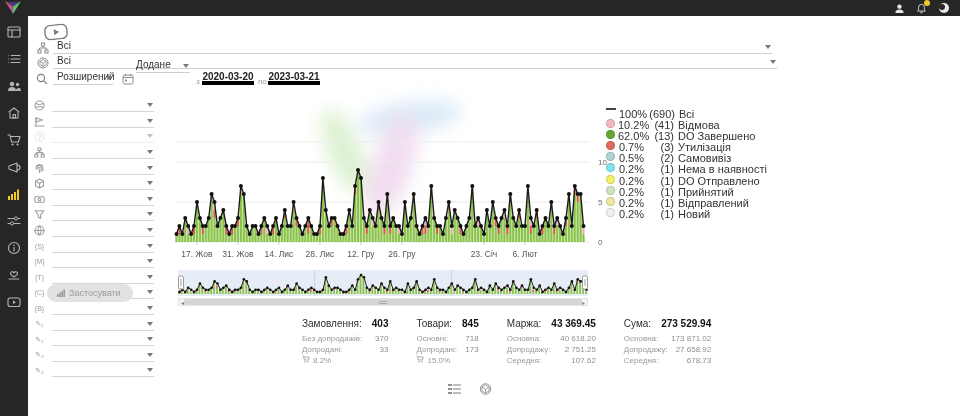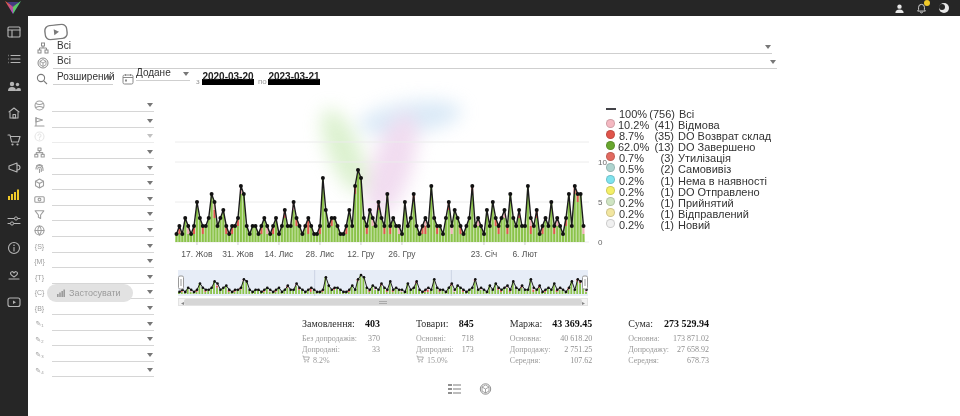--- a/index.html
+++ b/index.html
@@ -26,21 +26,21 @@
   .fdd { flex:1; margin:0 6px 0 6px; border-bottom:1px solid #d6d6d6; height:13px; position:relative; cursor:pointer; }
   .caret { position:absolute; right:1px; top:5px; width:0; height:0; border-left:3px solid transparent; border-right:3px solid transparent; border-top:4px solid #777; }
   .apply-btn { position:absolute; left:47px; top:284px; background:#e2e2e2; color:#9b9b9b; border:none; border-radius:10px; font-size:9px; padding:4px 12px 4px 10px; font-family:"Liberation Sans",sans-serif; display:flex; align-items:center; gap:4px; cursor:pointer; }
 
   
   .video-btn { position:absolute; left:44px; top:24px; width:24px; height:16px; transform:rotate(-6deg); cursor:pointer; }
   .trow-ic { position:absolute; width:12px; height:12px; color:#8a8a8a; }
   .tdd { position:absolute; border-bottom:1px solid #cfcfcf; font-size:10px; color:#333; cursor:pointer; }
   .tdd .val { position:absolute; left:4px; bottom:2px; }
   .lbl-sm { position:absolute; font-size:8px; color:#9a9a9a; }
-  .date-val { position:absolute; border-bottom:6px solid #000000; font-size:10px; color:#222; font-weight:bold; text-align:center; cursor:pointer; }
+  .date-val { position:absolute; border-bottom:4px solid #000000; font-size:10px; color:#222; font-weight:bold; text-align:center; cursor:pointer; }
 
   
   #main-chart, #nav-chart { position:absolute; }
   #main-chart { left:170px; top:94px; }
   #nav-chart { left:178px; top:270px; }
   .watermark { position:absolute; left:292px; top:96px; width:170px; height:150px; filter:blur(9px); opacity:.55; pointer-events:none; }
 
   .legend { position:absolute; left:606px; top:108px; }
   .lrow { display:flex; align-items:flex-start; height:11.1px; font-size:11px; color:#333; cursor:pointer; }
   .lmark { width:9px; height:9px; border-radius:50%; margin-right:3px; flex:0 0 9px; border:1px solid rgba(0,0,0,.15); }
@@ -48,21 +48,21 @@
   .lpct { width:26px; text-align:right; margin-right:4px; }
   .lcnt { width:26px; text-align:right; margin-right:4px; color:#333; }
 
   
   .scrollbar { position:absolute; left:178px; top:298px; width:410px; height:8px; background:#f2f2f2; border:1px solid #e3e3e3; }
   .sb-thumb { position:absolute; left:5px; right:5px; top:0; bottom:0; background:#d6d6d6; border-radius:2px; }
   .grip { position:absolute; left:50%; top:2px; width:8px; height:3px; border-top:1px solid #aaa; border-bottom:1px solid #aaa; transform:translateX(-50%); }
   .sb-arrow { position:absolute; top:1px; font-size:5px; color:#888; line-height:6px; }
 
   
-  .stats { position:absolute; left:302px; top:318px; display:flex; gap:36px;font-family:Liberation Serif, serif; }
+  .stats { position:absolute; left:302px; top:318px; display:flex; gap:28px; }
   .scol { display:flex; flex-direction:column; }
   .scol .shead { display:flex; justify-content:space-between; font-size:10px; color:#2f2f2f; margin-bottom:4px; gap:10px; }
   .scol .shead .sv { font-weight:bold; color:#111; }
   .srow { display:flex; justify-content:space-between; font-size:8px; color:#9a9a9a; line-height:11px; gap:8px; }
   .srow .sv { text-align:center; color:#8f8f8f; }
   .srow.icon-row { justify-content:flex-start; gap:3px; align-items:center; }
   .cart-ic svg { width:8px; height:8px; }
 
   .footer-icons { position:absolute; left:448px; top:383px; display:flex; gap:18px; color:#8f8f8f; }
   .footer-icons .fi { width:13px; height:12px; cursor:pointer; }
@@ -219,21 +219,21 @@
   </svg>
   <div class="tdd" style="left:53px;top:71px;width:60px;height:14px;">
     <span class="val">Розширений</span>
     <span class="caret"></span>
   </div>
   <svg class="trow-ic" style="left:122px;top:73px;" viewBox="0 0 12 12">
     <rect x="1" y="2" width="10" height="9" rx="1.5" fill="none" stroke="#8a8a8a"></rect>
       <path d="M1,4.5 h10 M3.5,1 v2 M8.5,1 v2" stroke="#8a8a8a"></path>
       <rect x="3" y="6.5" width="2" height="2" fill="#8a8a8a"></rect>
   </svg>
-  <div class="tdd" style="left:136px;top:67px;width:54px;height:14px;">
+  <div class="tdd" style="left:136px;top:59px;width:54px;height:14px;">
     <span class="val" style="left:0;">Додане</span>
     <span class="caret"></span>
   </div>
   <span class="lbl-sm" style="left:196px;top:77px;">з</span>
   <div class="date-val" style="left:202px;top:71px;width:52px;height:14px;">2020-03-20</div>
   <span class="lbl-sm" style="left:258px;top:77px;">по</span>
   <div class="date-val" style="left:268px;top:71px;width:52px;height:14px;">2023-03-21</div>
 
   <div class="fpanel" id="fpanel">
       <div class="frow">
@@ -764,34 +764,28 @@
       <text x="231.9642857142857" y="163" font-size="8.5" fill="#555" font-family="Liberation Sans, sans-serif" text-anchor="middle">26. Гру</text>
       <line x1="313.9642857142857" y1="148" x2="313.9642857142857" y2="151" stroke="#ccc"></line>
       <text x="313.9642857142857" y="163" font-size="8.5" fill="#555" font-family="Liberation Sans, sans-serif" text-anchor="middle">23. Січ</text>
       <line x1="354.9642857142857" y1="148" x2="354.9642857142857" y2="151" stroke="#ccc"></line>
       <text x="354.9642857142857" y="163" font-size="8.5" fill="#555" font-family="Liberation Sans, sans-serif" text-anchor="middle">6. Лют</text>
     </svg>
   <div class="legend" id="legend">
       <div class="lrow">
         <span class="lmark lline"></span>
         <span class="lpct">100%</span>
-        <span class="lcnt">(756)</span>
+        <span class="lcnt">(690)</span>
         <span>Всі</span>
       </div>
       <div class="lrow">
         <span class="lmark" style="background: rgb(244, 184, 193);"></span>
         <span class="lpct">10.2%</span>
         <span class="lcnt">(41)</span>
         <span>Відмова</span>
-      </div>
-      <div class="lrow">
-        <span class="lmark" style="background: rgb(224, 84, 74);"></span>
-        <span class="lpct">8.7%</span>
-        <span class="lcnt">(35)</span>
-        <span>DO Возврат склад</span>
       </div>
       <div class="lrow">
         <span class="lmark" style="background: rgb(104, 166, 46);"></span>
         <span class="lpct">62.0%</span>
         <span class="lcnt">(13)</span>
         <span>DO Завершено</span>
       </div>
       <div class="lrow">
         <span class="lmark" style="background: rgb(226, 106, 96);"></span>
         <span class="lpct">0.7%</span>

